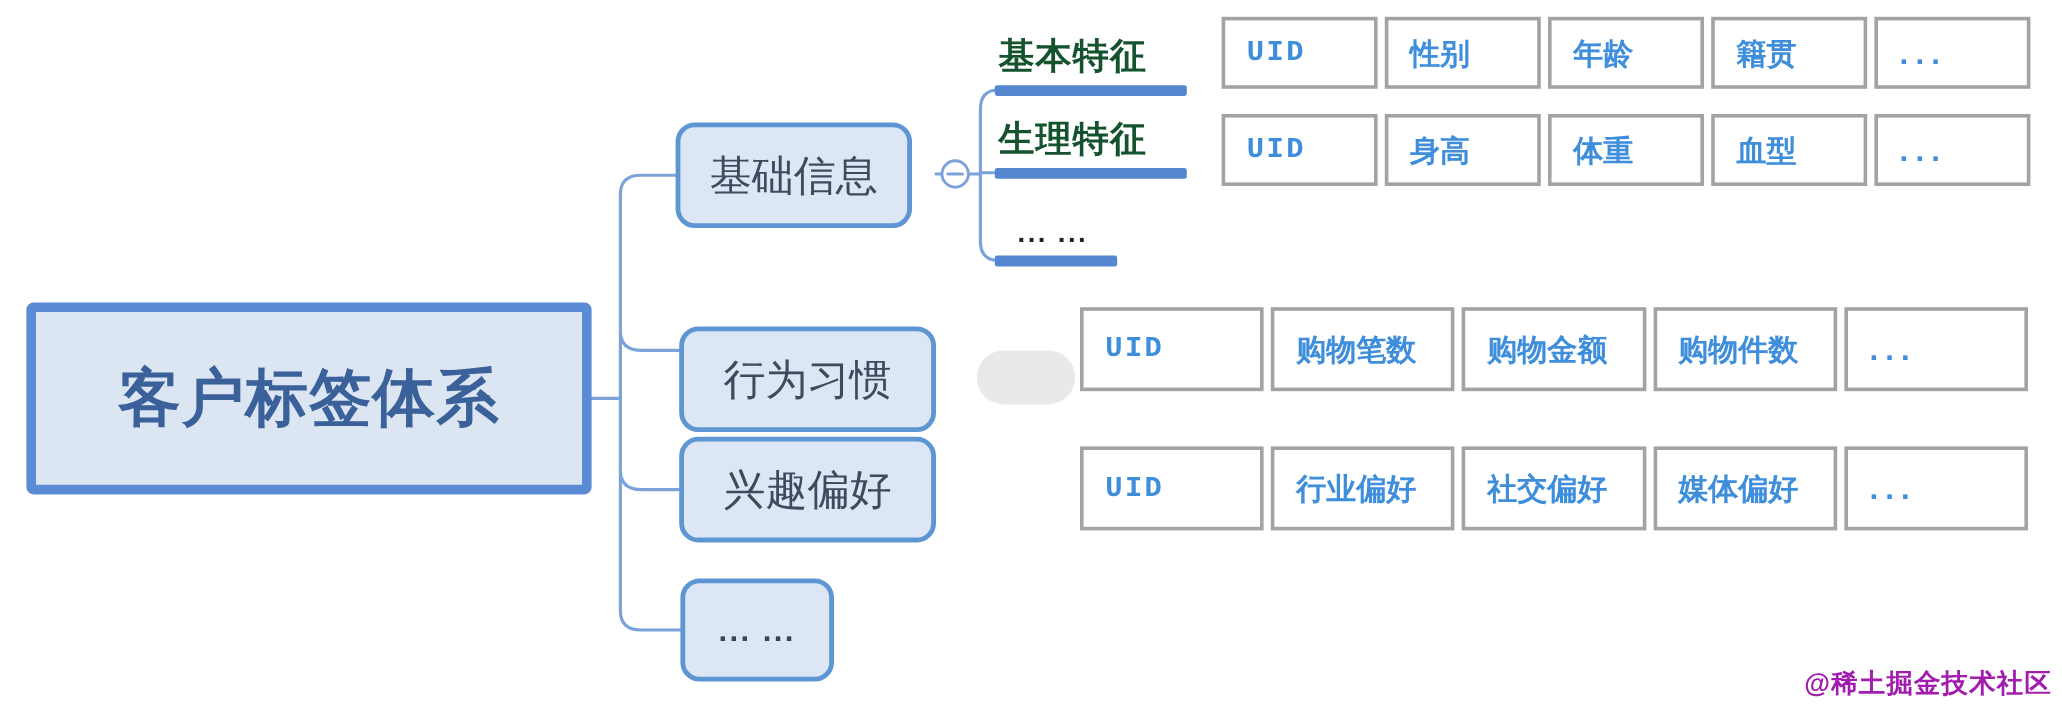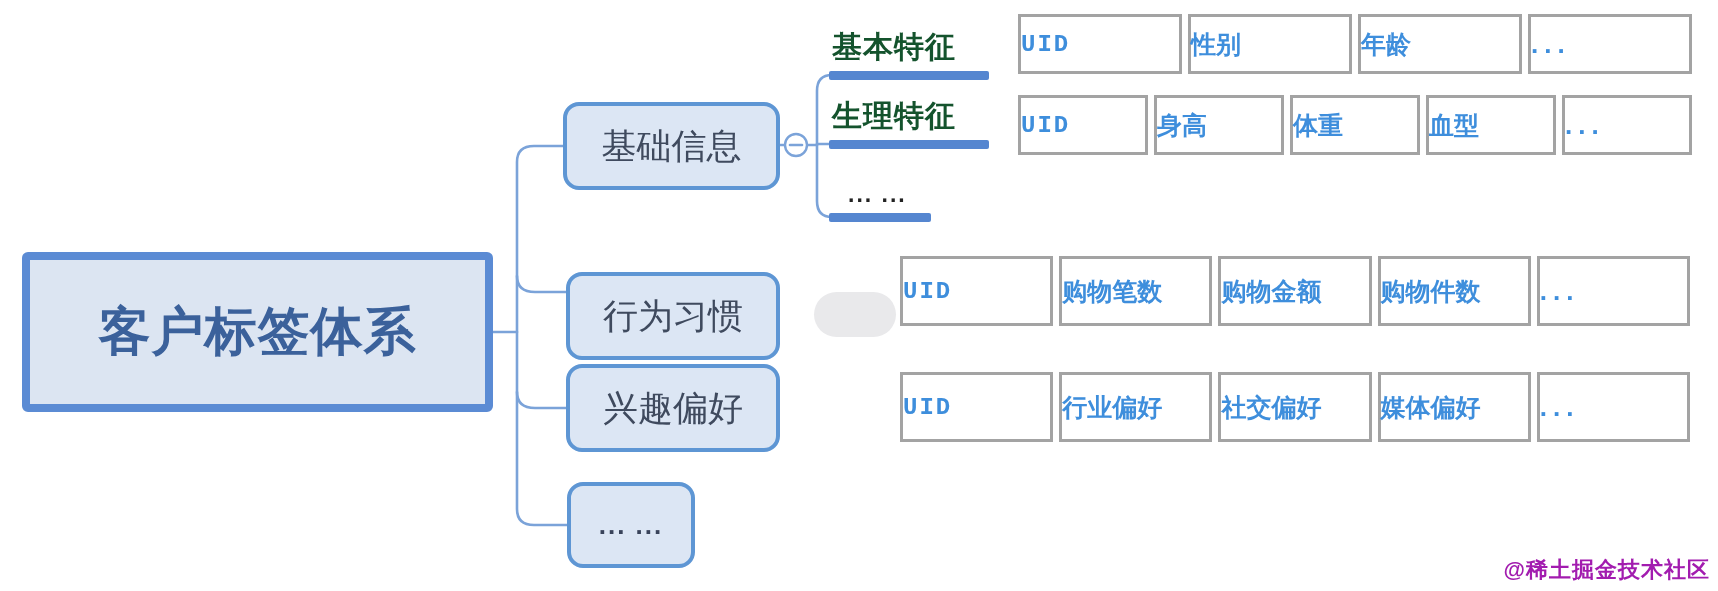--- a/index.html
+++ b/index.html
@@ -18,40 +18,40 @@
   .root-node span{
     font-size:52px;font-weight:900;color:#3b619b;letter-spacing:1px;
   }
 
   
   .branch-node{
     position:absolute;background:#dce6f4;border:4px solid #5e96d4;border-radius:16px;
     display:flex;align-items:center;justify-content:center;box-sizing:border-box;
     color:#3f4a5e;font-size:35px;
   }
-  #branch-basic{left:563px;top:102px;width:217px;height:88px;}
+  #branch-basic{left:563px;top:102px;width:197px;height:88px;}
   #branch-behavior{left:566px;top:248px;width:214px;height:88px;margin-top:24px;}
   #branch-interest{left:566px;top:364px;width:214px;height:88px;}
   #branch-more{left:567px;top:482px;width:128px;height:86px;font-size:26px;font-weight:bold;color:#39435a;letter-spacing:2px;}
 
   
   .sub-label{position:absolute;font-size:30px;font-weight:bold;color:#14532d;letter-spacing:1px;}
   #sub1-label{left:832px;top:27px;}
   #sub2-label{left:832px;top:96px;}
   #sub3-label{left:848px;top:181px;font-size:23px;color:#222;letter-spacing:2px;}
   .sub-bar{position:absolute;height:9px;background:#5586d0;border-radius:2px;}
   #bar1{left:829px;top:71px;width:160px;}
   #bar2{left:829px;top:140px;width:160px;}
   #bar3{left:829px;top:213px;width:102px;}
 
   
   .dtable{position:absolute;display:flex;gap:6px;}
   .dcell{
     flex:1;border:3px solid #a3a3a3;background:#ffffff;box-sizing:border-box;
-    display:flex;align-items:center;padding-left:0;
+    display:flex;align-items:center;padding-left:18px;
     color:#3e8edc;font-weight:bold;font-size:25px;
   }
   .dcell.mono{font-family:"Liberation Mono","DejaVu Sans Mono",monospace;font-size:24px;letter-spacing:2px;}
   .dcell.dots{letter-spacing:6px;font-size:26px;}
   #table-basic{left:1018px;top:14px;width:674px;height:60px;}
   #table-physio{left:1018px;top:95px;width:674px;height:60px;}
   #table-behavior{left:900px;top:256px;width:790px;height:70px;}
   #table-interest{left:900px;top:372px;width:790px;height:70px;}
 
   
@@ -115,20 +115,21 @@
   <div class="sub-label" id="sub2-label">生理特征</div>
   <div class="sub-label" id="sub3-label">... ...</div>
   <div class="sub-bar" id="bar1"></div>
   <div class="sub-bar" id="bar2"></div>
   <div class="sub-bar" id="bar3"></div>
 
   <div class="dtable" id="table-basic">
     <div class="dcell mono">UID</div>
     <div class="dcell">性别</div>
     <div class="dcell">年龄</div>
+    <div class="dcell">籍贯</div>
     <div class="dcell dots">...</div>
   </div>
 
   <div class="dtable" id="table-physio">
     <div class="dcell mono">UID</div>
     <div class="dcell">身高</div>
     <div class="dcell">体重</div>
     <div class="dcell">血型</div>
     <div class="dcell dots">...</div>
   </div>

